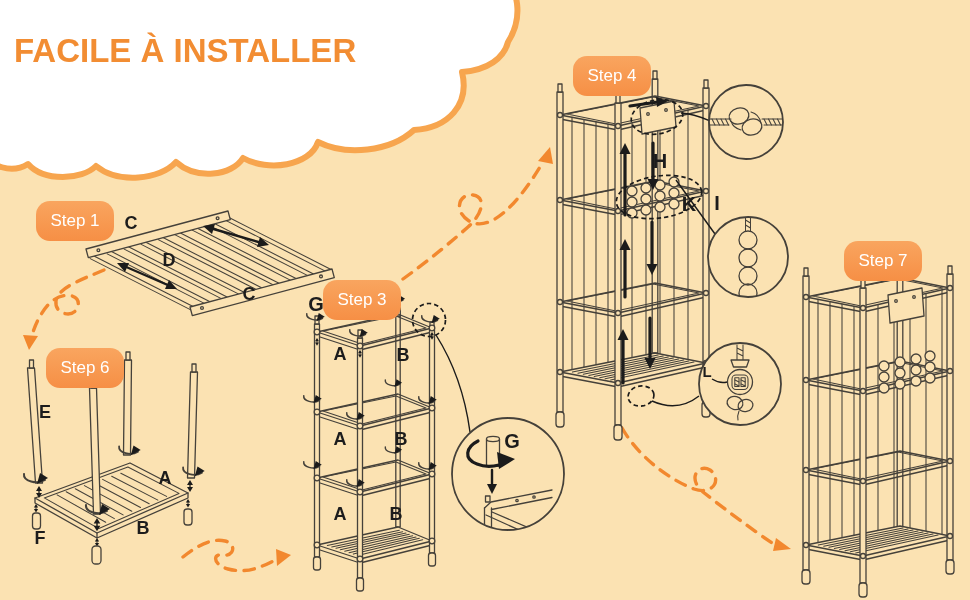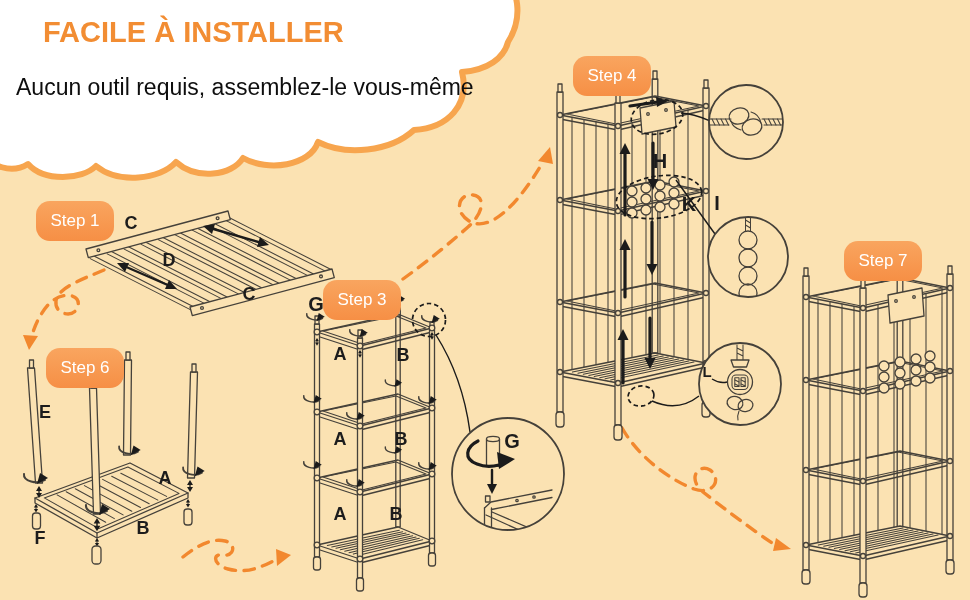--- a/index.html
+++ b/index.html
@@ -1,20 +1,20 @@
 <!DOCTYPE html>
 <html><head>
 <meta charset="utf-8">
 <style>
   html,body{margin:0;padding:0;background:#fbe2b2;}
   .canvas{position:relative;width:970px;height:600px;background:#fbe2b2;overflow:hidden;
           font-family:"Liberation Sans",sans-serif;}
   .artwork{position:absolute;left:0;top:0;}
-  .title{position:absolute;left:14px;top:16px;font-size:29px;font-weight:800;
-         color:#f28d33;letter-spacing:0px;white-space:nowrap;z-index:3;margin-left:29px;}
+  .title{position:absolute;left:14px;top:32px;font-size:33px;font-weight:800;
+         color:#f28d33;letter-spacing:0px;white-space:nowrap;z-index:3;}
   .subtitle{position:absolute;left:16px;top:74px;font-size:23px;color:#0e0e0e;
             white-space:nowrap;z-index:3;}
   .badge{position:absolute;width:78px;height:40px;border-radius:14px;
          background:linear-gradient(180deg,#f9a55f,#f68f45);color:#ffffff;
          font-size:17px;display:flex;align-items:center;justify-content:center;z-index:3;}
   .b1{left:36px;top:201px}.b2{left:46px;top:348px}.b3{left:323px;top:280px}
   .b4{left:573px;top:56px}.b5{left:844px;top:241px}
   
   .ln{fill:none;stroke:#45413a;stroke-width:1.3;stroke-linecap:round;stroke-linejoin:round}
   .w1{stroke-width:1.05}
@@ -472,21 +472,20 @@
           <circle class="ln fb" cx="916" cy="370" r="5"></circle>
           <circle class="ln fb" cx="916" cy="381" r="5"></circle>
         <circle class="ln fb" cx="930" cy="356" r="5"></circle>
           <circle class="ln fb" cx="930" cy="367" r="5"></circle>
           <circle class="ln fb" cx="930" cy="378" r="5"></circle>
       </g>
     </g>
   </svg>
 
   <div class="title">FACILE À INSTALLER</div>
-  <div class="subtitle">Aucun outil requis, assemblez-le vous-même</div>
 
   <div class="badge b1">Step 1</div>
   <div class="badge b2">Step 6</div>
   <div class="badge b3">Step 3</div>
   <div class="badge b4">Step 4</div>
   <div class="badge b5">Step 7</div>
 
 </div>
 
 </body></html>

